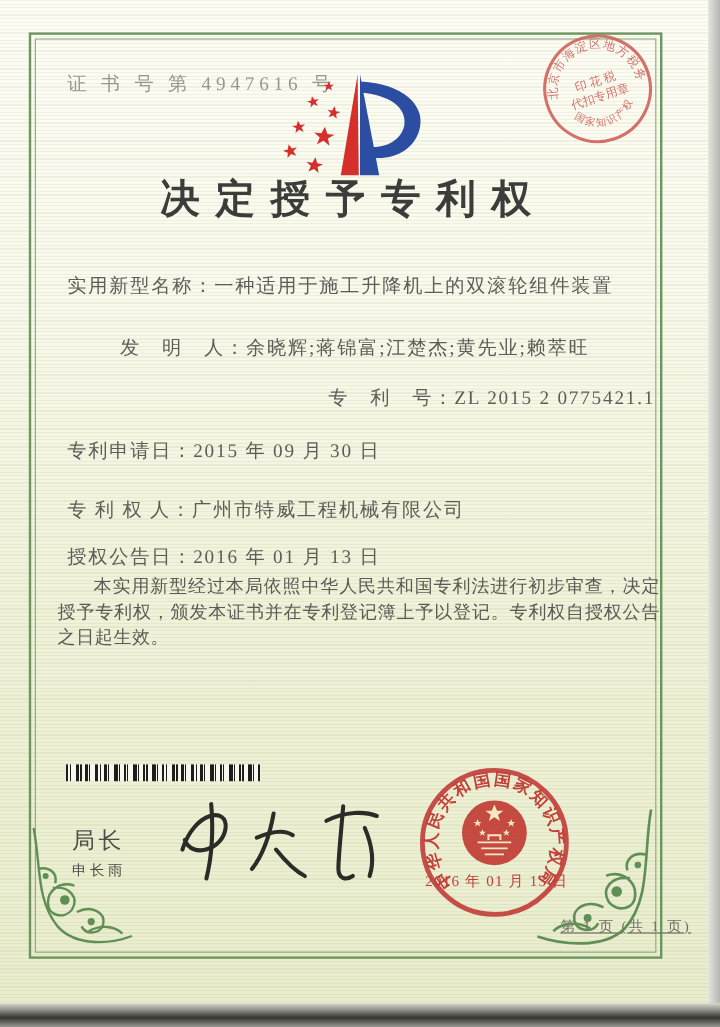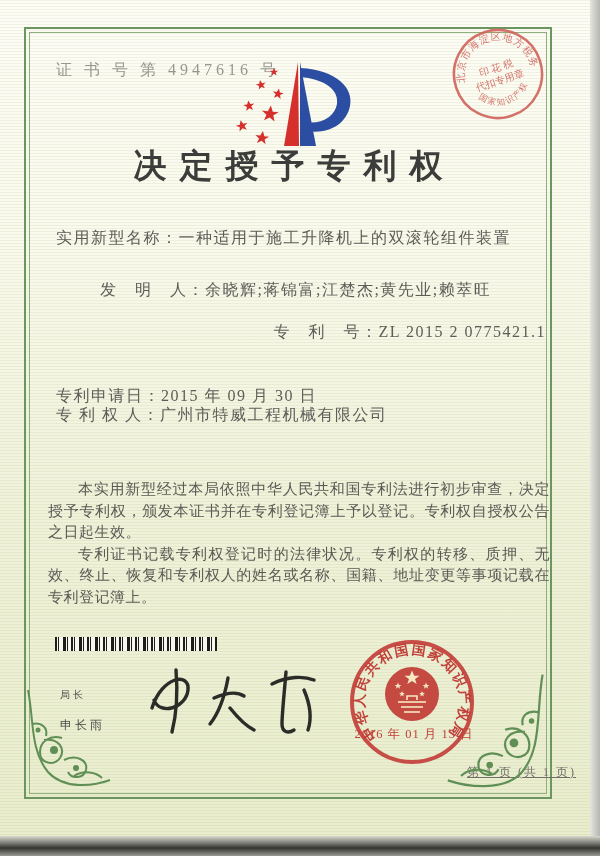--- a/index.html
+++ b/index.html
@@ -29,34 +29,34 @@
   .tax-stamp { position:absolute; left:450px; top:26px; width:96px; height:96px;
     transform:rotate(-18deg); opacity:0.88; }
 
   .title { position:absolute; left:0; top:144px; width:576px; text-align:center;
     font-size:33px; font-weight:600; color:#3c3c3a; letter-spacing:13px; text-indent:13px; }
 
   .field-row { position:absolute; left:56px; width:490px; font-size:16px; color:#5d5d58;
     letter-spacing:1.5px; white-space:nowrap; }
   .field-row .lbl { color:#5d5d58; }
   .row-0 { top:228px; } .row-1 { top:280px;margin-left:44px; } .row-2 { top:322px;text-align:right; }
-  .row-3 { top:386px; } .row-4 { top:405px; } .row-5 { top:454px; }
+  .row-3 { top:366px; } .row-4 { top:415px; } .row-5 { top:454px; }
 
   .body-text { position:absolute; left:48px; top:479px; width:502px;
     font-size:15px; line-height:21.6px; color:#5a5a55; text-align:justify; letter-spacing:0.5px; }
   .body-text p { text-indent:2em; }
 
   .barcode { position:absolute; left:55px; top:637px; width:162px; height:14px;
     background:repeating-linear-gradient(90deg,
       #1d1d1b 0 2px, #f7f7ee 2px 3px,
       #1d1d1b 3px 4px, #f7f7ee 4px 8px,
       #1d1d1b 8px 11px, #f7f7ee 11px 12px,
       #1d1d1b 12px 13px, #f7f7ee 13px 16px); }
 
-  .signer-title { position:absolute; left:60px; top:688px; font-size:10px; color:#4c4c48;
+  .signer-title { position:absolute; left:60px; top:688px; font-size:19px; color:#4c4c48;
     font-family:"Liberation Sans","DejaVu Sans",sans-serif; letter-spacing:3px;text-align:right; }
   .signer-name  { position:absolute; left:60px; top:717px; font-size:12px; color:#4c4c48;
     font-family:"Liberation Sans","DejaVu Sans",sans-serif; letter-spacing:3px; }
 
   .signature { position:absolute; left:132px; top:662px; width:200px; height:86px; }
 
   .big-seal { position:absolute; left:346px; top:636px; width:132px; height:132px; }
   .seal-date { position:absolute; left:348px; top:726px; width:132px; text-align:center;
     font-size:12.5px; color:#c2403a; letter-spacing:1px; white-space:nowrap; }
 
@@ -119,24 +119,26 @@
   </div>
   <div class="field-row row-2">
     <span class="lbl">专　利　号：</span><span>ZL 2015 2 0775421.1</span>
   </div>
   <div class="field-row row-3">
     <span class="lbl">专利申请日：</span><span>2015 年 09 月 30 日</span>
   </div>
   <div class="field-row row-4">
     <span class="lbl">专 利 权 人：</span><span>广州市特威工程机械有限公司</span>
   </div>
+  <div class="field-row row-5">
+    <span class="lbl">授权公告日：</span><span>2016 年 01 月 13 日</span>
+  </div>
 
   <div class="body-text">
     <p>本实用新型经过本局依照中华人民共和国专利法进行初步审查，决定授予专利权，颁发本证书并在专利登记簿上予以登记。专利权自授权公告之日起生效。</p>
-    <p>专利证书记载专利权登记时的法律状况。专利权的转移、质押、无效、终止、恢复和专利权人的姓名或名称、国籍、地址变更等事项记载在专利登记簿上。</p>
   </div>
 
   <div class="barcode"></div>
 
   <div class="signer-title">局长</div>
   <div class="signer-name">申长雨</div>
 
   <svg class="signature" viewBox="0 0 200 86" fill="none" stroke="#2b2b27" stroke-width="3.4" stroke-linecap="round" stroke-linejoin="round">
     <path d="M20,46 C30,14 58,10 56,28 C54,46 28,54 22,38"></path>
     <path d="M44,8 C46,32 44,54 40,70"></path>

